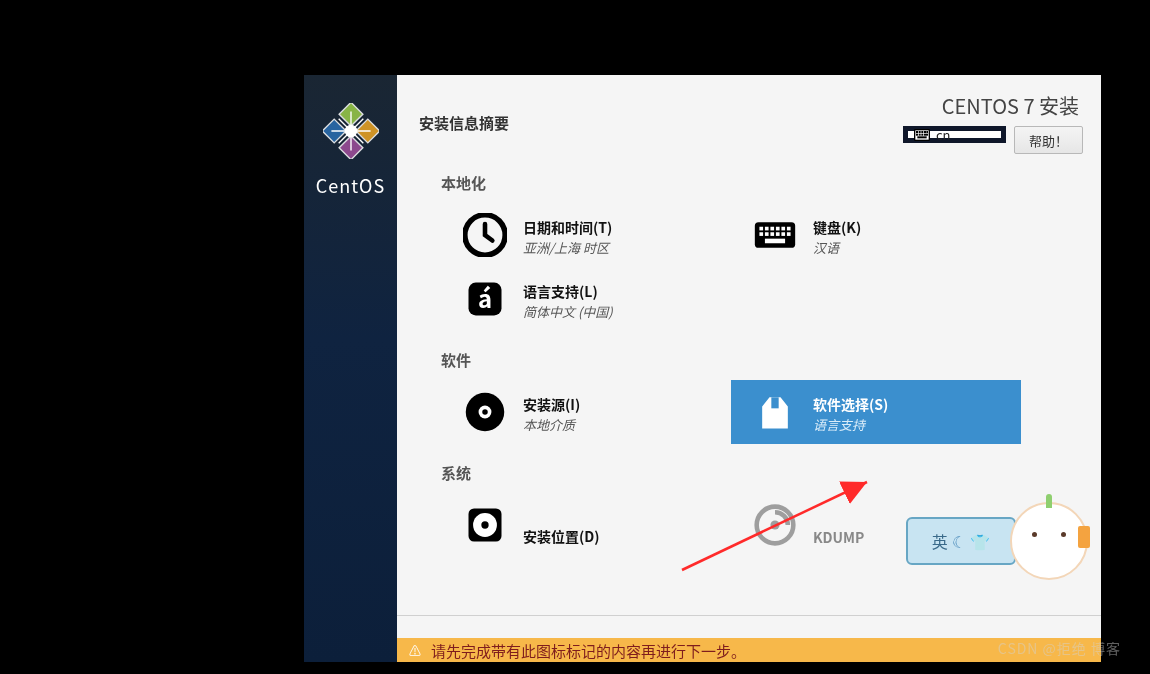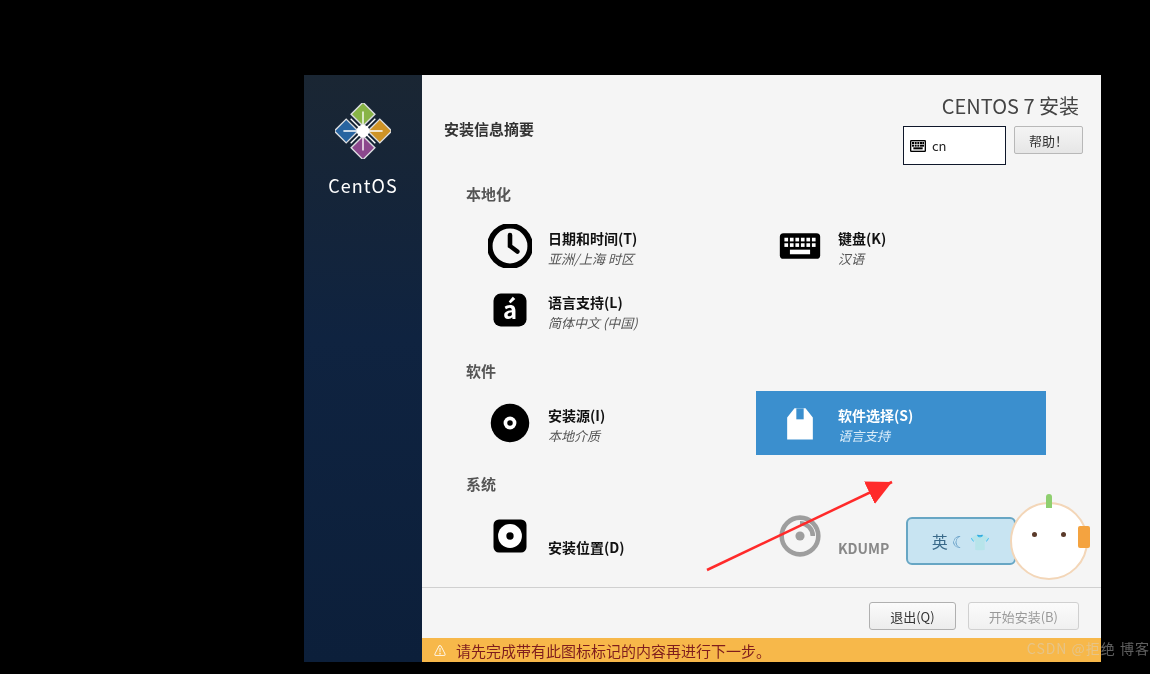--- a/index.html
+++ b/index.html
@@ -1,27 +1,27 @@
 <!DOCTYPE html>
 <html><head>
 <meta charset="utf-8">
 <style>
 *{margin:0;padding:0;box-sizing:border-box;font-family:"Noto Sans CJK SC","Microsoft YaHei",Arial,sans-serif}
 body{background:#000;width:1150px;height:674px;overflow:hidden;position:relative}
 .installer{position:absolute;left:304px;top:75px;width:797px;height:587px;background:#f5f5f5;display:flex}
-.sidebar{width:118px;height:100%;background:linear-gradient(180deg,#1a2633 0%,#0f2340 45%,#0c1f3a 100%);display:flex;flex-direction:column;align-items:center;padding-top:28px;color:#fff}
+.sidebar{width:93px;height:100%;background:linear-gradient(180deg,#1a2633 0%,#0f2340 45%,#0c1f3a 100%);display:flex;flex-direction:column;align-items:center;padding-top:28px;color:#fff}
 .sidebar svg{width:56px;height:56px}
 .sidebar-name{font-size:18px;font-weight:400;margin-top:8px;letter-spacing:1px}
 .content{flex:1;display:flex;flex-direction:column;position:relative}
 .header{display:flex;align-items:center;justify-content:space-between;padding:16px 18px 0 22px}
 .title{font-size:15px;color:#333;font-weight:600}
 .header-right{display:flex;flex-direction:column;align-items:flex-end;gap:6px}
 .install-label{font-size:20px;color:#444;margin-right:4px}
 .header-controls{display:flex;gap:8px}
-.lang-box{background:#fff;border:1px solid #0f172a;height:39px;width:103px;display:flex;align-items:center;padding:0 6px;gap:6px}
+.lang-box{background:#fff;border:5px solid #0f172a;height:17px;width:103px;display:flex;align-items:center;padding:0 6px;gap:6px}
 .kbd-icon svg{width:16px;height:14px}
 .lang-text{font-size:13px;color:#222}
 .help-btn{height:28px;padding:0 14px;background:linear-gradient(#f4f4f4,#e6e6e6);border:1px solid #b8b8b8;border-radius:2px;font-size:13px;color:#333;cursor:pointer;display:flex;align-items:center}
 .categories{flex:1;overflow:hidden;padding:10px 0 0 44px}
 .cat-head{font-size:15px;color:#555;margin:18px 0 10px;font-weight:700}
 .cat-head:first-child{margin-top:8px}
 .row{display:flex;gap:0}
 .spoke{display:flex;align-items:flex-end;width:290px;padding:10px 8px 10px 22px;gap:16px;cursor:pointer}
 .spoke .ico{width:44px;height:44px;display:flex;align-items:center;justify-content:center;flex-shrink:0}
 .spoke .ico svg{width:44px;height:44px}
@@ -43,21 +43,21 @@
 .warn-triangle{color:#fff;font-size:12px}
 .warn-text{font-size:15px;color:#7f1d1d}
 .overlay-mascot{position:absolute;right:0;bottom:85px;width:195px;height:72px;z-index:5;display:flex;align-items:center}
 .mascot-bubble{background:#c8e4f2;border:2px solid #67a6c4;border-radius:6px;height:48px;width:110px;display:flex;align-items:center;justify-content:center;gap:4px;font-size:16px;color:#3a6a8a;position:relative;z-index:1}
 .mascot-body{width:78px;height:78px;background:#fff;border:2px solid #f3d6b8;border-radius:50%;position:relative;margin-left:-6px;z-index:2}
 .mascot-body::before{content:"";position:absolute;top:-10px;left:50%;width:6px;height:14px;background:#8fcf6f;border-radius:3px 3px 0 0;transform:translateX(-50%)}
 .mascot-eye{position:absolute;width:5px;height:5px;background:#5a3a2a;border-radius:50%;top:28px}
 .mascot-eye.l{left:20px}.mascot-eye.r{right:20px}
 .mascot-tag{position:absolute;right:-4px;top:22px;width:12px;height:22px;background:#f4a340;border-radius:2px}
 .arrow{position:absolute;z-index:4;left:275px;top:395px;pointer-events:none}
-.watermark{position:absolute;right:0;bottom:16px;color:rgba(210,210,210,.45);font-size:14px;z-index:6;letter-spacing:1px}
+.watermark{position:absolute;right:29px;bottom:16px;color:rgba(210,210,210,.45);font-size:14px;z-index:6;letter-spacing:1px}
 </style>
 </head>
 <body>
 
 <div class="installer">
   <div class="sidebar">
     <span>
       <svg viewBox="0 0 100 100" fill="none" stroke="#fff" stroke-width="2.5">
         <circle cx="50" cy="50" r="10" fill="#fff"></circle>
         <rect x="35" y="5" width="30" height="30" transform="rotate(45 50 20)" fill="#9ccd4a" opacity=".85"></rect>
@@ -209,24 +209,20 @@
               </svg>
           </span>
           <div class="spoke-text">
             <div class="spoke-title">KDUMP</div>
           </div>
         </div>
       </div>
     </div>
 
     <div class="bottom-bar">
-      <div class="button-row">
-        <div class="btn">退出(Q)</div>
-        <div class="btn disabled">开始安装(B)</div>
-      </div>
     </div>
 
     <div class="warn-bar">
       <span class="warn-triangle">⚠</span>
       <span class="warn-text">请先完成带有此图标标记的内容再进行下一步。</span>
     </div>
 
     <svg class="arrow" width="220" height="110">
       <defs>
           <marker id="ah" markerWidth="12" markerHeight="12" refX="10" refY="5" orient="auto">

